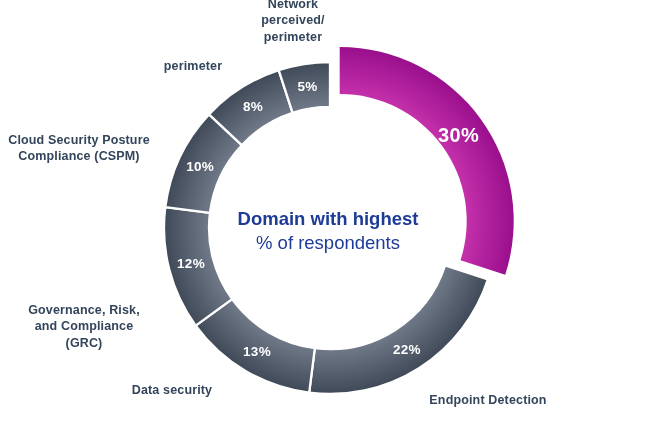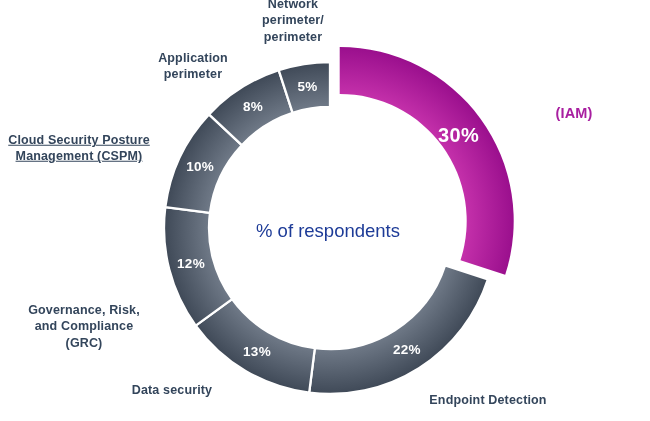--- a/index.html
+++ b/index.html
@@ -77,46 +77,45 @@
         <path d="M 165.31 207.19 A 166 166 0 0 1 208.99 114.37 L 241.79 145.17 A 121 121 0 0 0 209.95 212.83 Z" fill="url(#grad-slate)" stroke="#ffffff" stroke-width="2.3" stroke-linejoin="round"></path>
         <text x="200.2" y="166.9" class="pct" fill="#ffffff">10%</text>
         <path d="M 208.99 114.37 A 166 166 0 0 1 278.70 70.12 L 292.61 112.92 A 121 121 0 0 0 241.79 145.17 Z" fill="url(#grad-slate)" stroke="#ffffff" stroke-width="2.3" stroke-linejoin="round"></path>
         <text x="253.1" y="106.8" class="pct" fill="#ffffff">8%</text>
         <path d="M 278.70 70.12 A 166 166 0 0 1 330.00 62.00 L 330.00 107.00 A 121 121 0 0 0 292.61 112.92 Z" fill="url(#grad-slate)" stroke="#ffffff" stroke-width="2.3" stroke-linejoin="round"></path>
         <text x="307.6" y="86.3" class="pct" fill="#ffffff">5%</text>
       </g>
   </svg>
 
   <div class="center-label" style="color: rgb(29, 59, 151);">
+    <div class="bold">Domain with highest</div>
     <div>% of respondents</div>
   </div>
 
   <div id="labels">
       <div class="seg-label highlight" style="left: 574px; top: 114px; color: rgb(168, 31, 160);">
-        <div>(IAM)</div>
       </div>
       <div class="seg-label" style="left: 488px; top: 400px; color: rgb(51, 69, 91);">
         <div>Endpoint Detection</div>
       </div>
       <div class="seg-label" style="left: 172px; top: 390px; color: rgb(51, 69, 91);">
         <div>Data security</div>
       </div>
       <div class="seg-label" style="left: 84px; top: 284px; color: rgb(51, 69, 91); margin-top: 42px;">
         <div>Governance, Risk,</div>
         <div>and Compliance</div>
         <div>(GRC)</div>
       </div>
-      <div class="seg-label" style="left: 79px; top: 148px; color: rgb(51, 69, 91); text-decoration: underline;">
+      <div class="seg-label" style="left: 79px; top: 148px; color: rgb(51, 69, 91);">
         <div>Cloud Security Posture</div>
-        <div>Management (CSPM)</div>
+        <div>Compliance (CSPM)</div>
       </div>
       <div class="seg-label" style="left: 193px; top: 66px; color: rgb(51, 69, 91);">
-        <div>Application</div>
         <div>perimeter</div>
       </div>
       <div class="seg-label" style="left: 293px; top: 20px; color: rgb(51, 69, 91);">
         <div>Network</div>
-        <div>perimeter/</div>
+        <div>perceived/</div>
         <div>perimeter</div>
       </div>
     </div>
 
 </div>
 
 </body></html>

